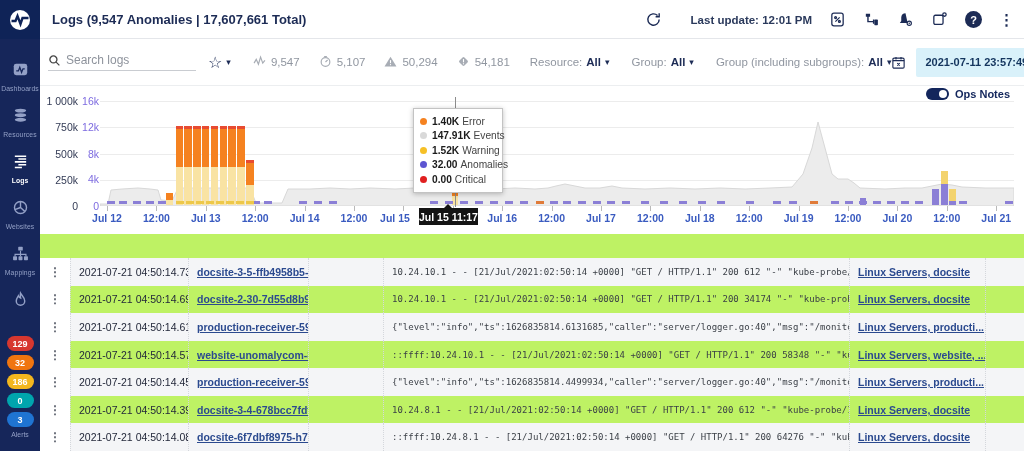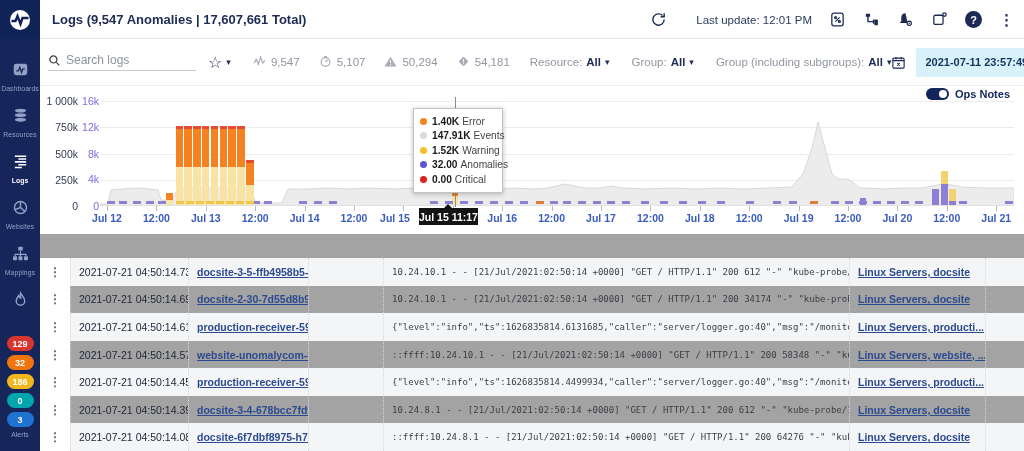--- a/index.html
+++ b/index.html
@@ -1,26 +1,26 @@
 <!DOCTYPE html>
 <html><head>
 <meta charset="utf-8">
 <style>
   * { margin:0; padding:0; box-sizing:border-box; }
   body { font-family:"Liberation Sans",sans-serif; background:#fff; }
-  .app { position:relative; width:1024px; height:451px; overflow:hidden; background:#a3a3a3; }
+  .app { position:relative; width:1024px; height:451px; overflow:hidden; background:#bef264; }
 
   
   .topbar { position:absolute; left:0; top:0; right:0; height:39px; background:#fff; border-bottom:1px solid #e4e6ea; z-index:6; }
   .logo { position:absolute; left:0; top:0; width:40px; height:39px; background:#0f2357; display:flex; align-items:center; justify-content:center; }
   .logo svg { width:24px; height:24px; }
   .title { position:absolute; left:52px; top:0; line-height:39px; font-size:13px; font-weight:bold; color:#1c2b55; }
   .topright { position:absolute; right:10px; top:0; height:39px; display:flex; align-items:center; gap:17px; color:#1c2b55; }
   .topright svg { width:17px; height:17px; display:block; }
-  .lastupdate { font-size:11.5px; color:#2b3a5c; font-weight:normal;margin-left:12px; }
+  .lastupdate { font-size:11.5px; color:#2b3a5c; font-weight:bold;margin-left:12px; }
   .helpdot { width:17px; height:17px; border-radius:50%; background:#1c2b55; color:#fff; font-size:11px; font-weight:bold; display:flex; align-items:center; justify-content:center; }
   .kebab-top { font-size:15px; font-weight:bold; color:#1c2b55; }
 
   
   .sidebar { position:absolute; left:0; top:39px; bottom:0; width:40px; background:#16265a; z-index:5; display:flex; flex-direction:column; align-items:center; padding-top:22px; }
   .snav { display:flex; flex-direction:column; align-items:center; color:#93a0c6; margin-bottom:15px; cursor:pointer; }
   .snav svg { width:17px; height:17px; }
   .slbl { font-size:6.8px; margin-top:3px; letter-spacing:.1px; }
   .snav.active { color:#fff; }
   .snav.active .slbl { font-weight:bold; }

